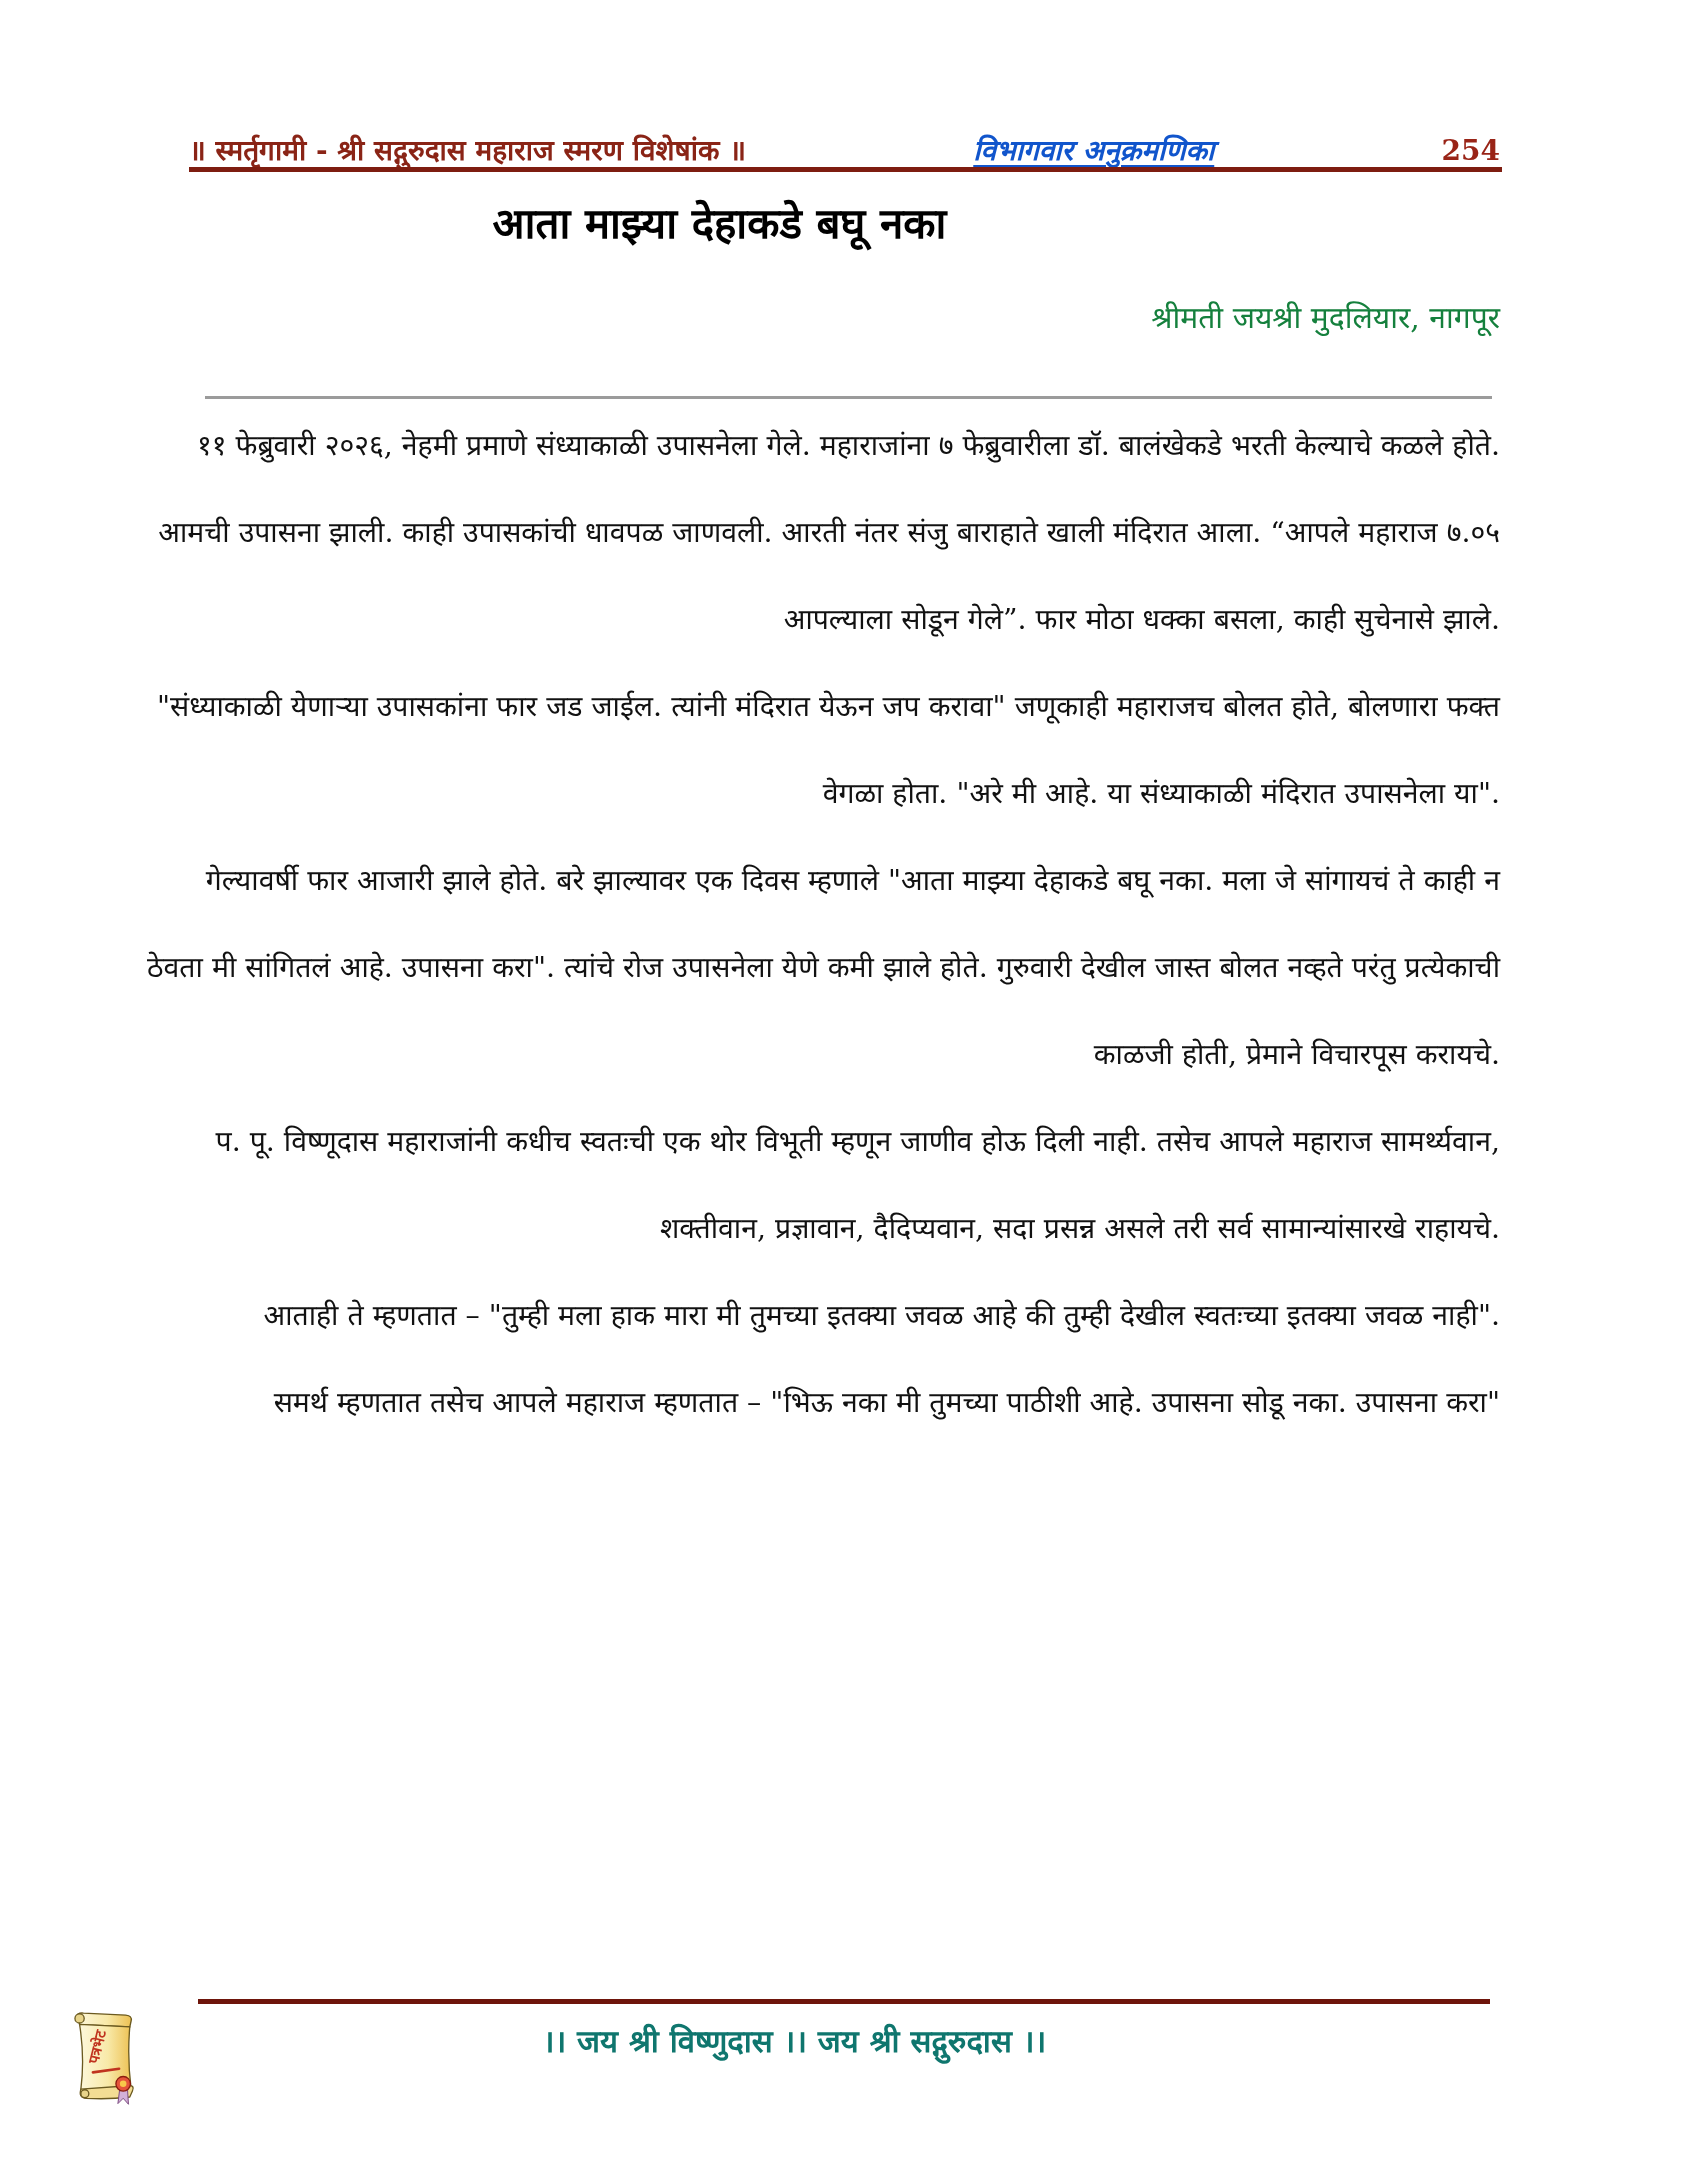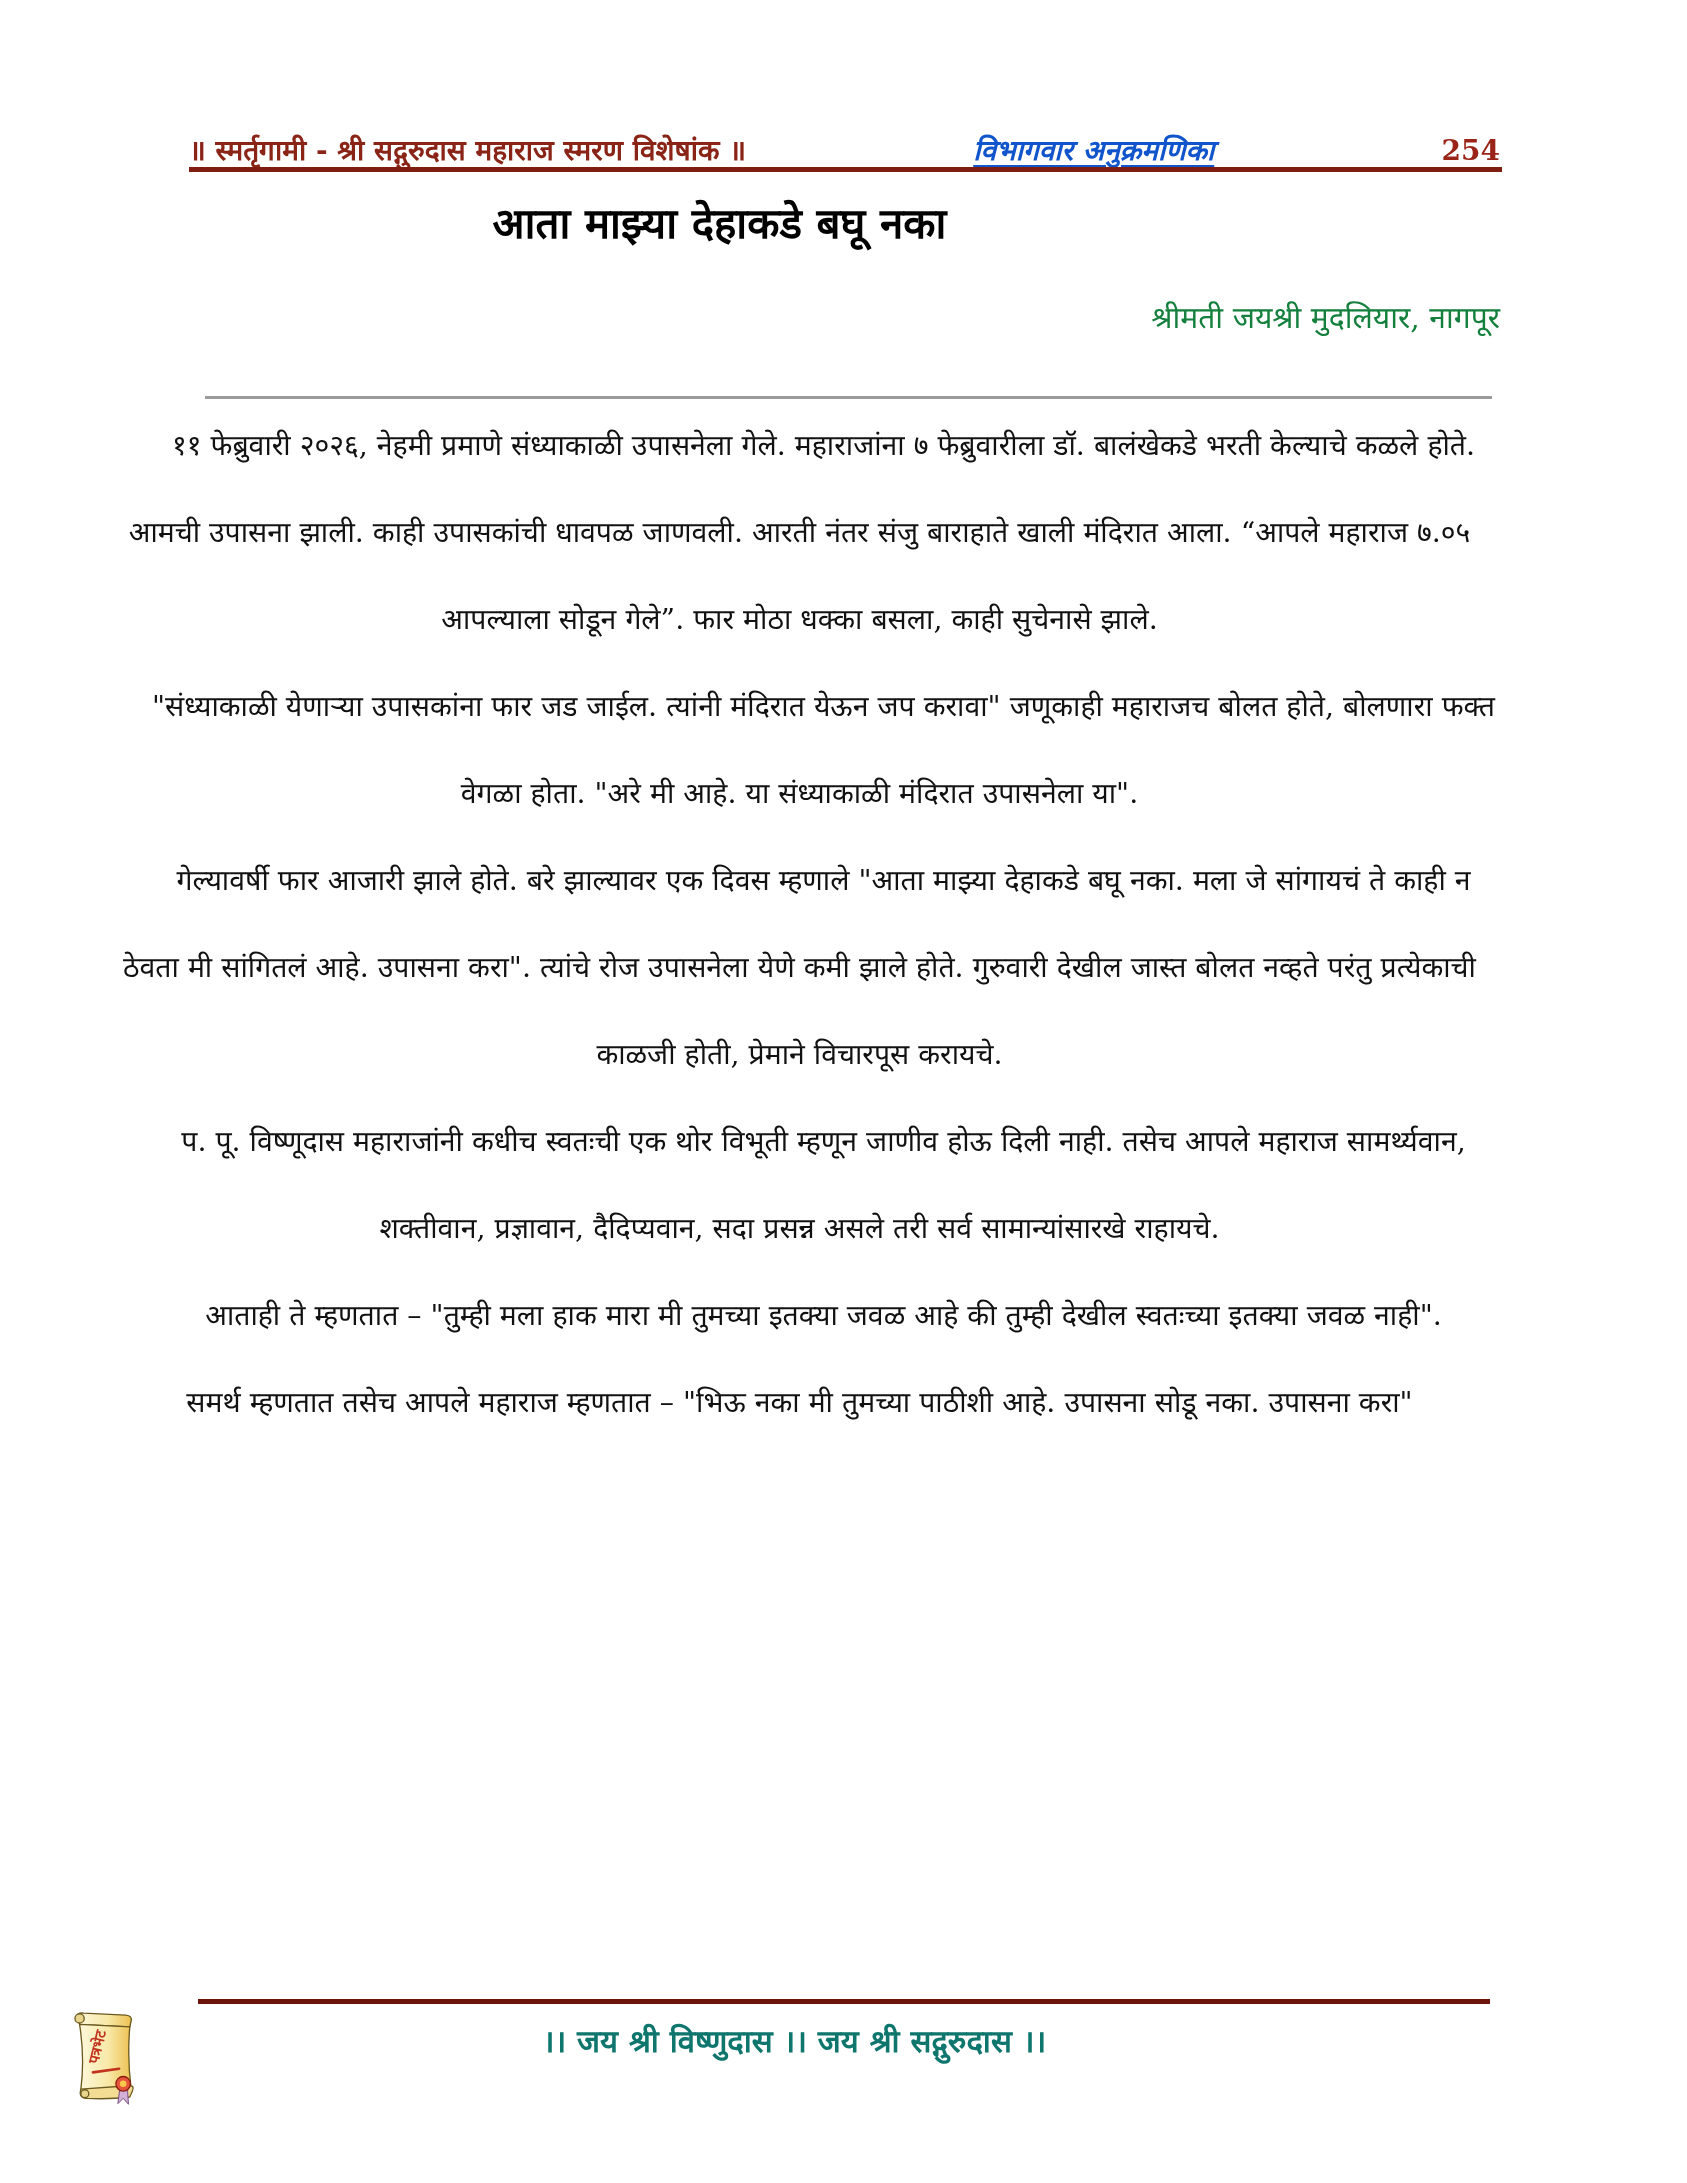--- a/index.html
+++ b/index.html
@@ -42,21 +42,21 @@
   }
   .author-rule {
     position: absolute; top: 396px; left: 205px; width: 1287px; height: 2.6px;
     background: #9b9b9b;
   }
 
   
   .article-body {
     position: absolute; top: 402px; left: 99px; width: 1401px;
     font-size: 28.4px; line-height: 87px; color: #111;
-    text-align: center;
+    text-align: right;
   }
   .article-body p { margin: 0; text-indent: 48px; }
   .article-body p.no-indent { text-indent: 0; }
 
   
   .footer-rule {
     position: absolute; top: 1999px; left: 198px; width: 1292px; height: 5.3px;
     background: #6e150b;
   }
   .footer-text {

